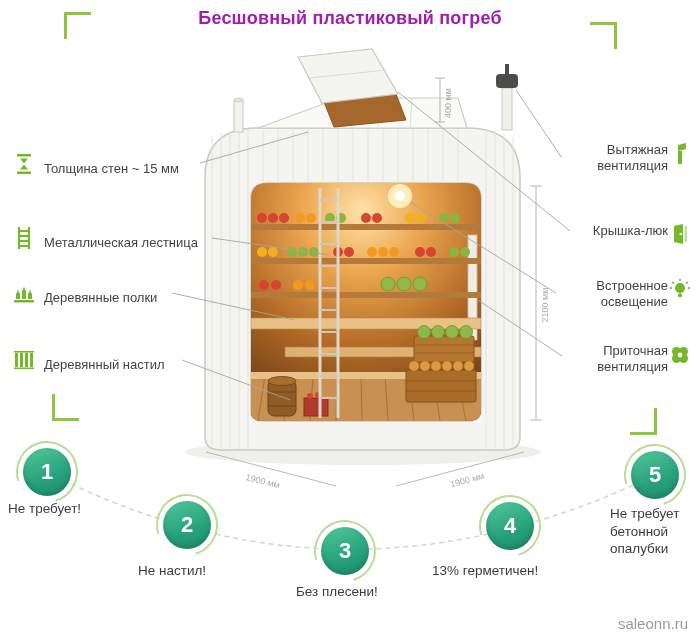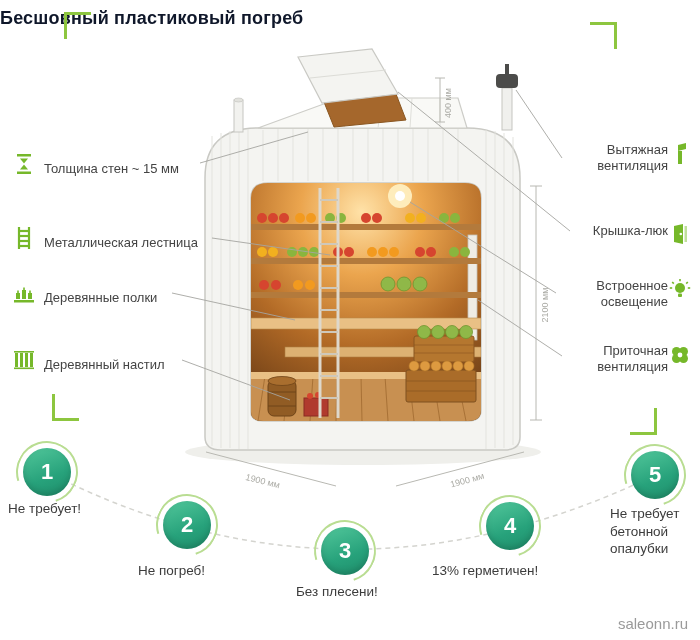--- a/index.html
+++ b/index.html
@@ -1,19 +1,19 @@
 <!DOCTYPE html>
 <html><head>
 <meta charset="utf-8">
 <style>
   html,body{margin:0;padding:0;background:#fff;}
   .page{position:relative;width:700px;height:640px;background:#fff;overflow:hidden;
         font-family:"Liberation Sans",sans-serif;color:#3f3f3f;}
-  .title{position:absolute;top:8px;left:0;width:700px;text-align:left;
-         font-size:18px;font-weight:bold;color:#0f172a;letter-spacing:.2px;}
+  .title{position:absolute;top:8px;left:0;width:700px;text-align:center;
+         font-size:18px;font-weight:bold;color:#a21caf;letter-spacing:.2px;}
   .bracket{position:absolute;width:24px;height:24px;border:3px solid #8dc63f;}
   .bracket.tl{left:64px;top:12px;border-right:none;border-bottom:none;}
   .bracket.tr{left:590px;top:22px;border-left:none;border-bottom:none;}
   .bracket.bl{left:52px;top:394px;border-right:none;border-top:none;}
   .bracket.br{left:630px;top:408px;border-left:none;border-top:none;}
   .art{position:absolute;left:0;top:0;}
   .dim{font-size:9px;fill:#ababa5;font-family:"Liberation Sans",sans-serif;}
   .llabel{position:absolute;display:flex;align-items:flex-end;gap:8px;font-size:13px;
           color:#444;white-space:nowrap;}
   .rlabel{position:absolute;display:flex;align-items:flex-start;gap:0;font-size:13px;color:#444;}
@@ -373,21 +373,21 @@
       </div>
   </div>
   <div class="b-label" style="left:8px;top:500px">Не требует!</div>
 
   <div class="benefit" style="left:156px;top:494px">
     <div class="b-ring"></div>
     <div class="b-circle">
         <span>2</span>
       </div>
   </div>
-  <div class="b-label" style="left:138px;top:562px">Не погреб!</div>
+  <div class="b-label" style="left:138px;top:562px">Не настил!</div>
 
   <div class="benefit" style="left:314px;top:520px">
     <div class="b-ring"></div>
     <div class="b-circle">
         <span>3</span>
       </div>
   </div>
   <div class="b-label" style="left:296px;top:583px">Без плесени!</div>
 
   <div class="benefit" style="left:479px;top:495px">

